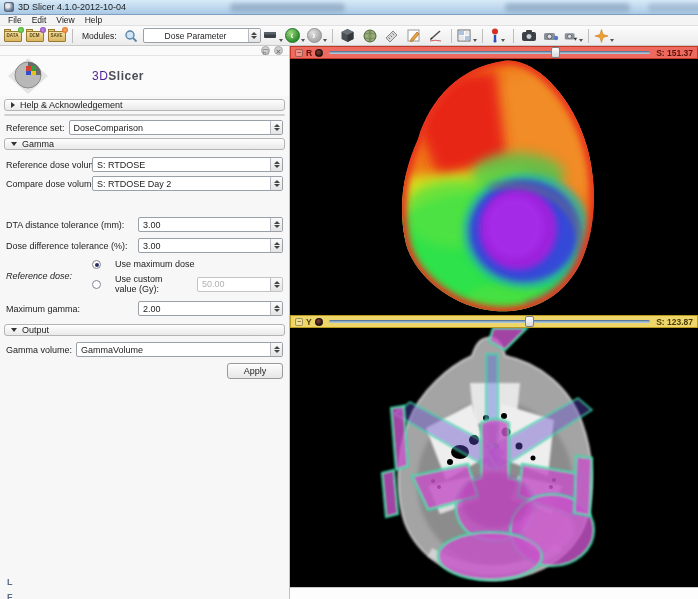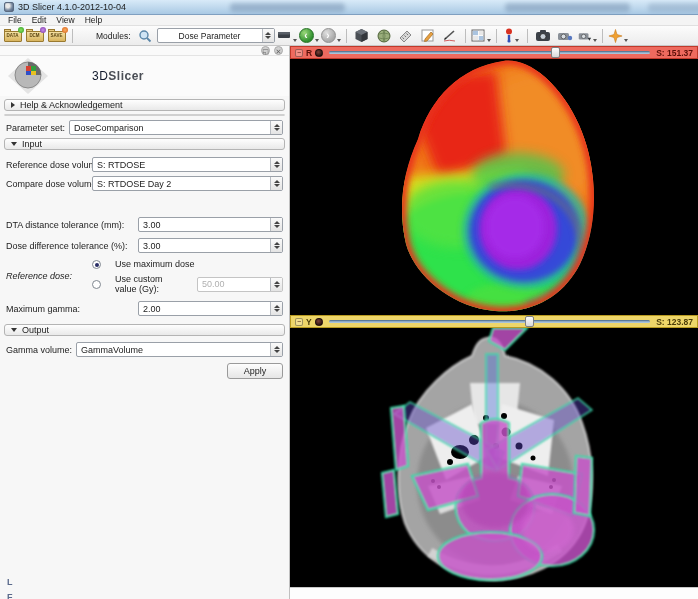--- a/index.html
+++ b/index.html
@@ -20,21 +20,21 @@
   
   .menubar { height:11px; background:#f4f4f4; border-bottom:1px solid #e0e0e0; display:flex; align-items:center; padding-left:3px; flex:0 0 auto;}
   .menubar span { padding:0 5px; font-size:8.5px; color:#222; cursor:default; }
 
   
   .toolbar { height:20px; background:linear-gradient(#fcfcfc,#ececec); border-bottom:1px solid #c8c8c8;
              display:flex; align-items:center; padding:0 3px; gap:2px; flex:0 0 auto; }
   .tsep { width:1px; height:14px; background:#bdbdbd; margin:0 3px; }
   .ticon { width:20px; height:18px; display:flex; align-items:center; justify-content:center; position:relative; }
   .caret { width:0; height:0; border-left:2.5px solid transparent; border-right:2.5px solid transparent; border-top:3px solid #555; margin-left:1px; align-self:flex-end; margin-bottom:3px;}
-  .modlabel { font-size:8.5px; margin:0 2px 0 18px; color:#222; }
+  .modlabel { font-size:8.5px; margin:0 2px 0 4px; color:#222; }
   .modcombo { width:118px; height:15px; background:#fff; border:1px solid #9aa0a8; border-radius:2px;
               display:flex; align-items:center; }
   .modcombo .val { flex:1; text-align:center; font-size:8.5px; color:#222; }
   .stepper { width:12px; height:100%; border-left:1px solid #b8bcc2; display:flex; flex-direction:column; align-items:center; justify-content:center; gap:1px; background:linear-gradient(#fafafa,#e4e4e4); }
   .tri-up { width:0;height:0;border-left:3px solid transparent;border-right:3px solid transparent;border-bottom:3.5px solid #444; }
   .tri-dn { width:0;height:0;border-left:3px solid transparent;border-right:3px solid transparent;border-top:3.5px solid #444; }
 
   .folder { width:19px; height:15px; position:relative; }
   .folder .body { position:absolute; left:0; top:3px; width:18px; height:11px; background:linear-gradient(#f4e0a2,#d8b45e); border:1px solid #9a7a30; border-radius:1px; }
   .folder .tab { position:absolute; left:0; top:1px; width:7px; height:3px; background:#e8cc82; border:1px solid #9a7a30; border-bottom:none; }
@@ -52,21 +52,21 @@
   
   .main { flex:1; display:flex; min-height:0; }
 
   
   .panel { width:290px; background:#f7f7f7; border-right:1px solid #c0c0c0; display:flex; flex-direction:column; position:relative; }
   .paneltop { height:15px; display:flex; justify-content:flex-end; align-items:center; gap:4px; padding-right:6px; border-bottom:1px solid #e4e4e4; background:#fafafa;}
   .paneltop .pbtn { width:9px; height:9px; border-radius:50%; background:#d0d0d0; color:#666; font-size:7px; line-height:9px; text-align:center; border:1px solid #aaa; }
 
   .logorow { height:44px; display:flex; align-items:center; padding-left:8px; background:#fbfbfb; }
   .logotext { margin-left:28px; font-size:12px; letter-spacing:.5px; }
-  .logotext .l3d { color:#0f172a;margin-top:39px; } .logotext .lsl { color:#4a4e55; font-weight:bold; }
+  .logotext .l3d { color:#4c1d95;margin-top:39px; } .logotext .lsl { color:#4a4e55; font-weight:bold; }
 
   .secbar { margin:3px 4px 0 4px; height:13px; border:1px solid #b4b4b4; border-radius:3px;
             background:linear-gradient(#fefefe,#e9e9e9); display:flex; align-items:center; padding-left:6px; gap:5px; font-size:9px; color:#222; }
   .tri-right { width:0;height:0;border-top:3.5px solid transparent;border-bottom:3.5px solid transparent;border-left:4.5px solid #333; }
   .tri-down { width:0;height:0;border-left:3.5px solid transparent;border-right:3.5px solid transparent;border-top:4.5px solid #333; }
   .emptybar { margin:3px 4px 0 4px; height:7px; border:1px solid #d0d0d0; border-radius:3px; background:#fdfdfd; }
 
   .prow { display:flex; align-items:center; margin:4px 6px 0 6px; gap:4px; }
   .prow .plabel { font-size:9px; color:#222; white-space:nowrap; }
   .combo, .spin { height:15px; background:#fff; border:1px solid #9aa0a8; border-radius:2px; display:flex; align-items:center; flex:1; }
@@ -288,33 +288,33 @@
       </div>
 
       <div class="secbar">
         <div class="tri-right"></div>
         <span>Help &amp; Acknowledgement</span>
       </div>
 
       <div class="emptybar"></div>
 
       <div class="prow">
-        <span class="plabel">Parameter set:</span>
+        <span class="plabel">Reference set:</span>
         <div class="combo">
           <span class="val">DoseComparison</span>
           <div class="stepper">
               <div class="tri-up"></div>
               <div class="tri-dn"></div>
             </div>
         </div>
       </div>
 
       <div class="secbar">
         <div class="tri-down"></div>
-        <span>Input</span>
+        <span>Gamma</span>
       </div>
 
       <div class="prow" style="margin-top:7px;">
         <span class="plabel lblcol">Reference dose volume:</span>
         <div class="combo">
           <span class="val">S: RTDOSE</span>
           <div class="stepper">
               <div class="tri-up"></div>
               <div class="tri-dn"></div>
             </div>

